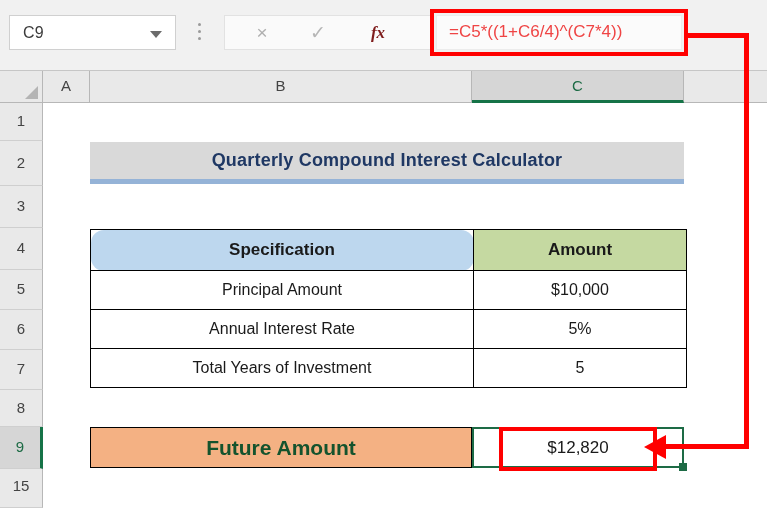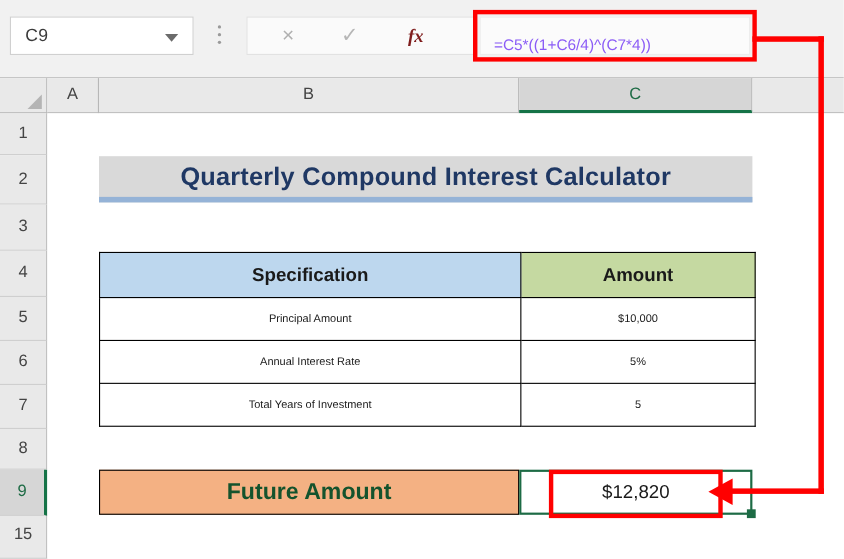--- a/index.html
+++ b/index.html
@@ -89,23 +89,23 @@
   .formula-field {
     position: absolute;
     left: 436px; top: 15px;
     width: 246px; height: 35px;
     background: #fbfbfb;
     box-sizing: border-box;
     border: 1px solid #ececec;
   }
   .formula-text {
     position: absolute;
-    left: 12px; top: 16px;
-    font-size: 14px;
-    color: #8b5cf6;
+    left: 12px; top: 6px;
+    font-size: 17px;
+    color: #ef4444;
     white-space: nowrap;
     font-family: "Liberation Sans", sans-serif;
   }
   .formula-hilite {
     position: absolute;
     left: 430px; top: 9px;
     width: 258px; height: 47px;
     border: 4px solid #ff0000;
     box-sizing: border-box;
     z-index: 40;
@@ -185,43 +185,43 @@
     left: 47px; top: 39px;           
     width: 594px; height: 42px;
     background: #d9d9d9;
     border-bottom: 5px solid #95b3d7;
     box-sizing: border-box;
     display: flex;
     align-items: center;
     justify-content: center;
   }
   .title-text {
-    font-size: 23px;
+    font-size: 18px;
     font-weight: bold;
     color: #1f3864;
     letter-spacing: .2px;
   }
 
   
   .spec-table {
     position: absolute;
     left: 47px; top: 126px;
     width: 594px;
     border-collapse: collapse;
     table-layout: fixed;
   }
   .spec-table td {
     border: 1.6px solid #000000;
     height: 38px;
     text-align: center;
-    font-size: 10px;
+    font-size: 16px;
     color: #1a1a1a;
     padding: 0;
   }
-  .spec-table .col-spec { width: 382px; }
+  .spec-table .col-spec { width: 382px; border-radius: 13px; }
   .spec-table .col-amt  { width: 212px; }
   .spec-table thead td {
     font-weight: bold;
     font-size: 17px;
     height: 40px;
   }
   .hdr-spec { background: #bdd7ee; }
   .hdr-amt  { background: #c5d9a1; margin-left: 44px; }
 
   

